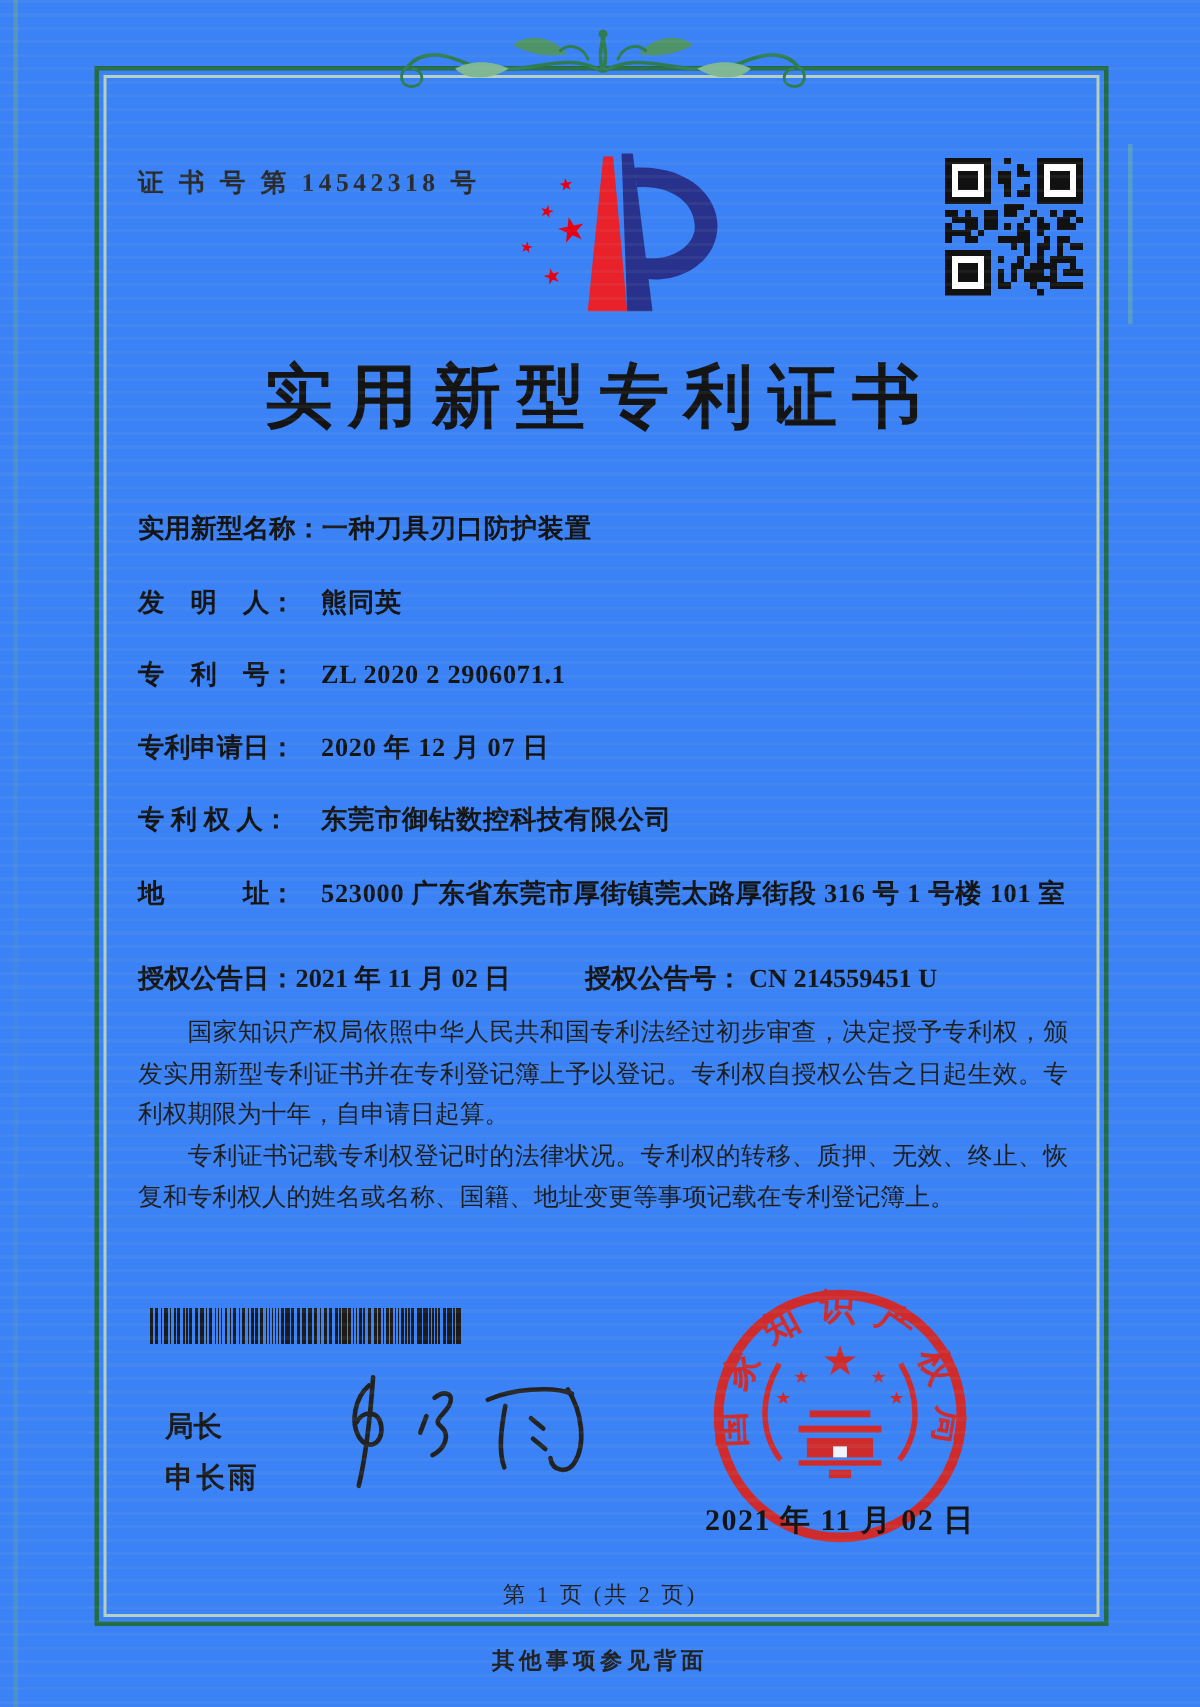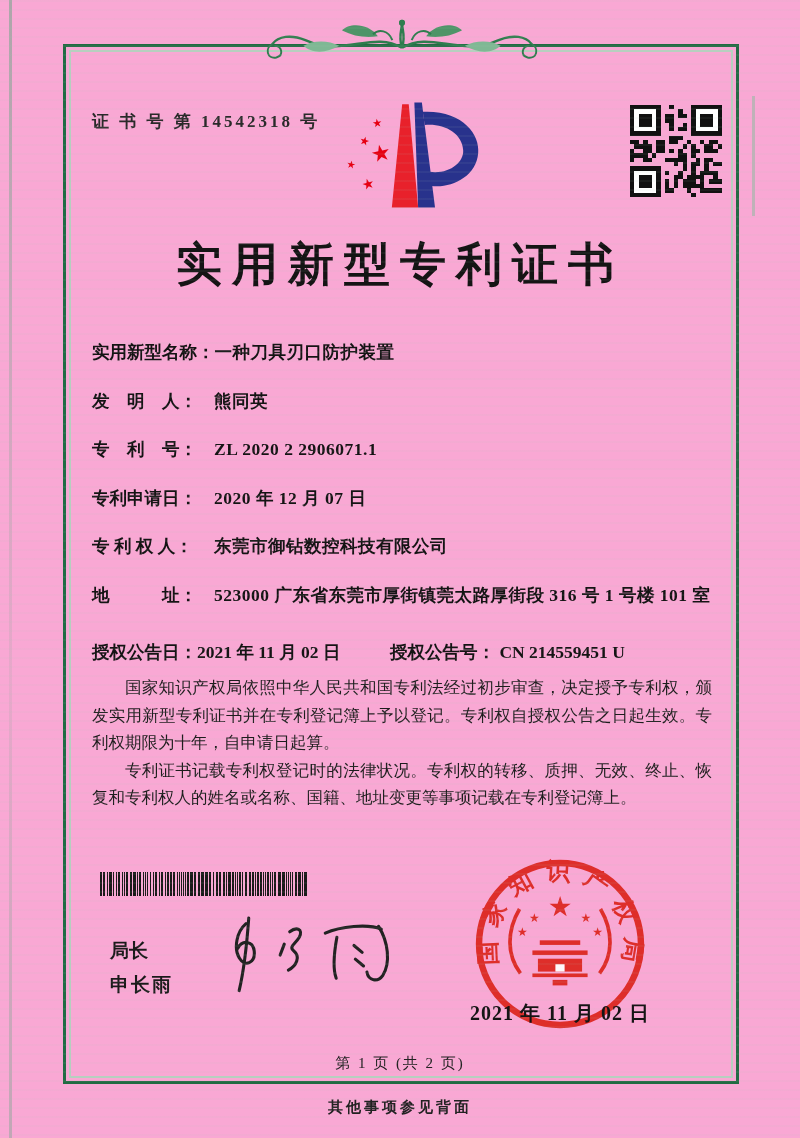--- a/index.html
+++ b/index.html
@@ -1,20 +1,20 @@
 <!DOCTYPE html>
 <html><head>
 <meta charset="utf-8">
 <style>
   * { margin:0; padding:0; box-sizing:border-box; }
   html,body { background:#e9ece8; }
   body { font-family:"Liberation Serif","DejaVu Serif",serif; }
   .page {
     position:relative; width:800px; height:1138px; margin:0 auto;
-    background:#f9a8d4; overflow:hidden;
+    background:#3b82f6; overflow:hidden;
   }
   
   .page::after {
     content:""; position:absolute; inset:0; pointer-events:none;
     background:repeating-linear-gradient(180deg, rgba(170,195,180,0.07) 0 2px, transparent 2px 9px);
   }
   .scan-edge-left {
     position:absolute; left:9px; top:0; width:3px; height:100%;
     background:linear-gradient(180deg, rgba(110,165,135,.55), rgba(110,165,135,.12) 60%, rgba(110,165,135,.4));
   }

